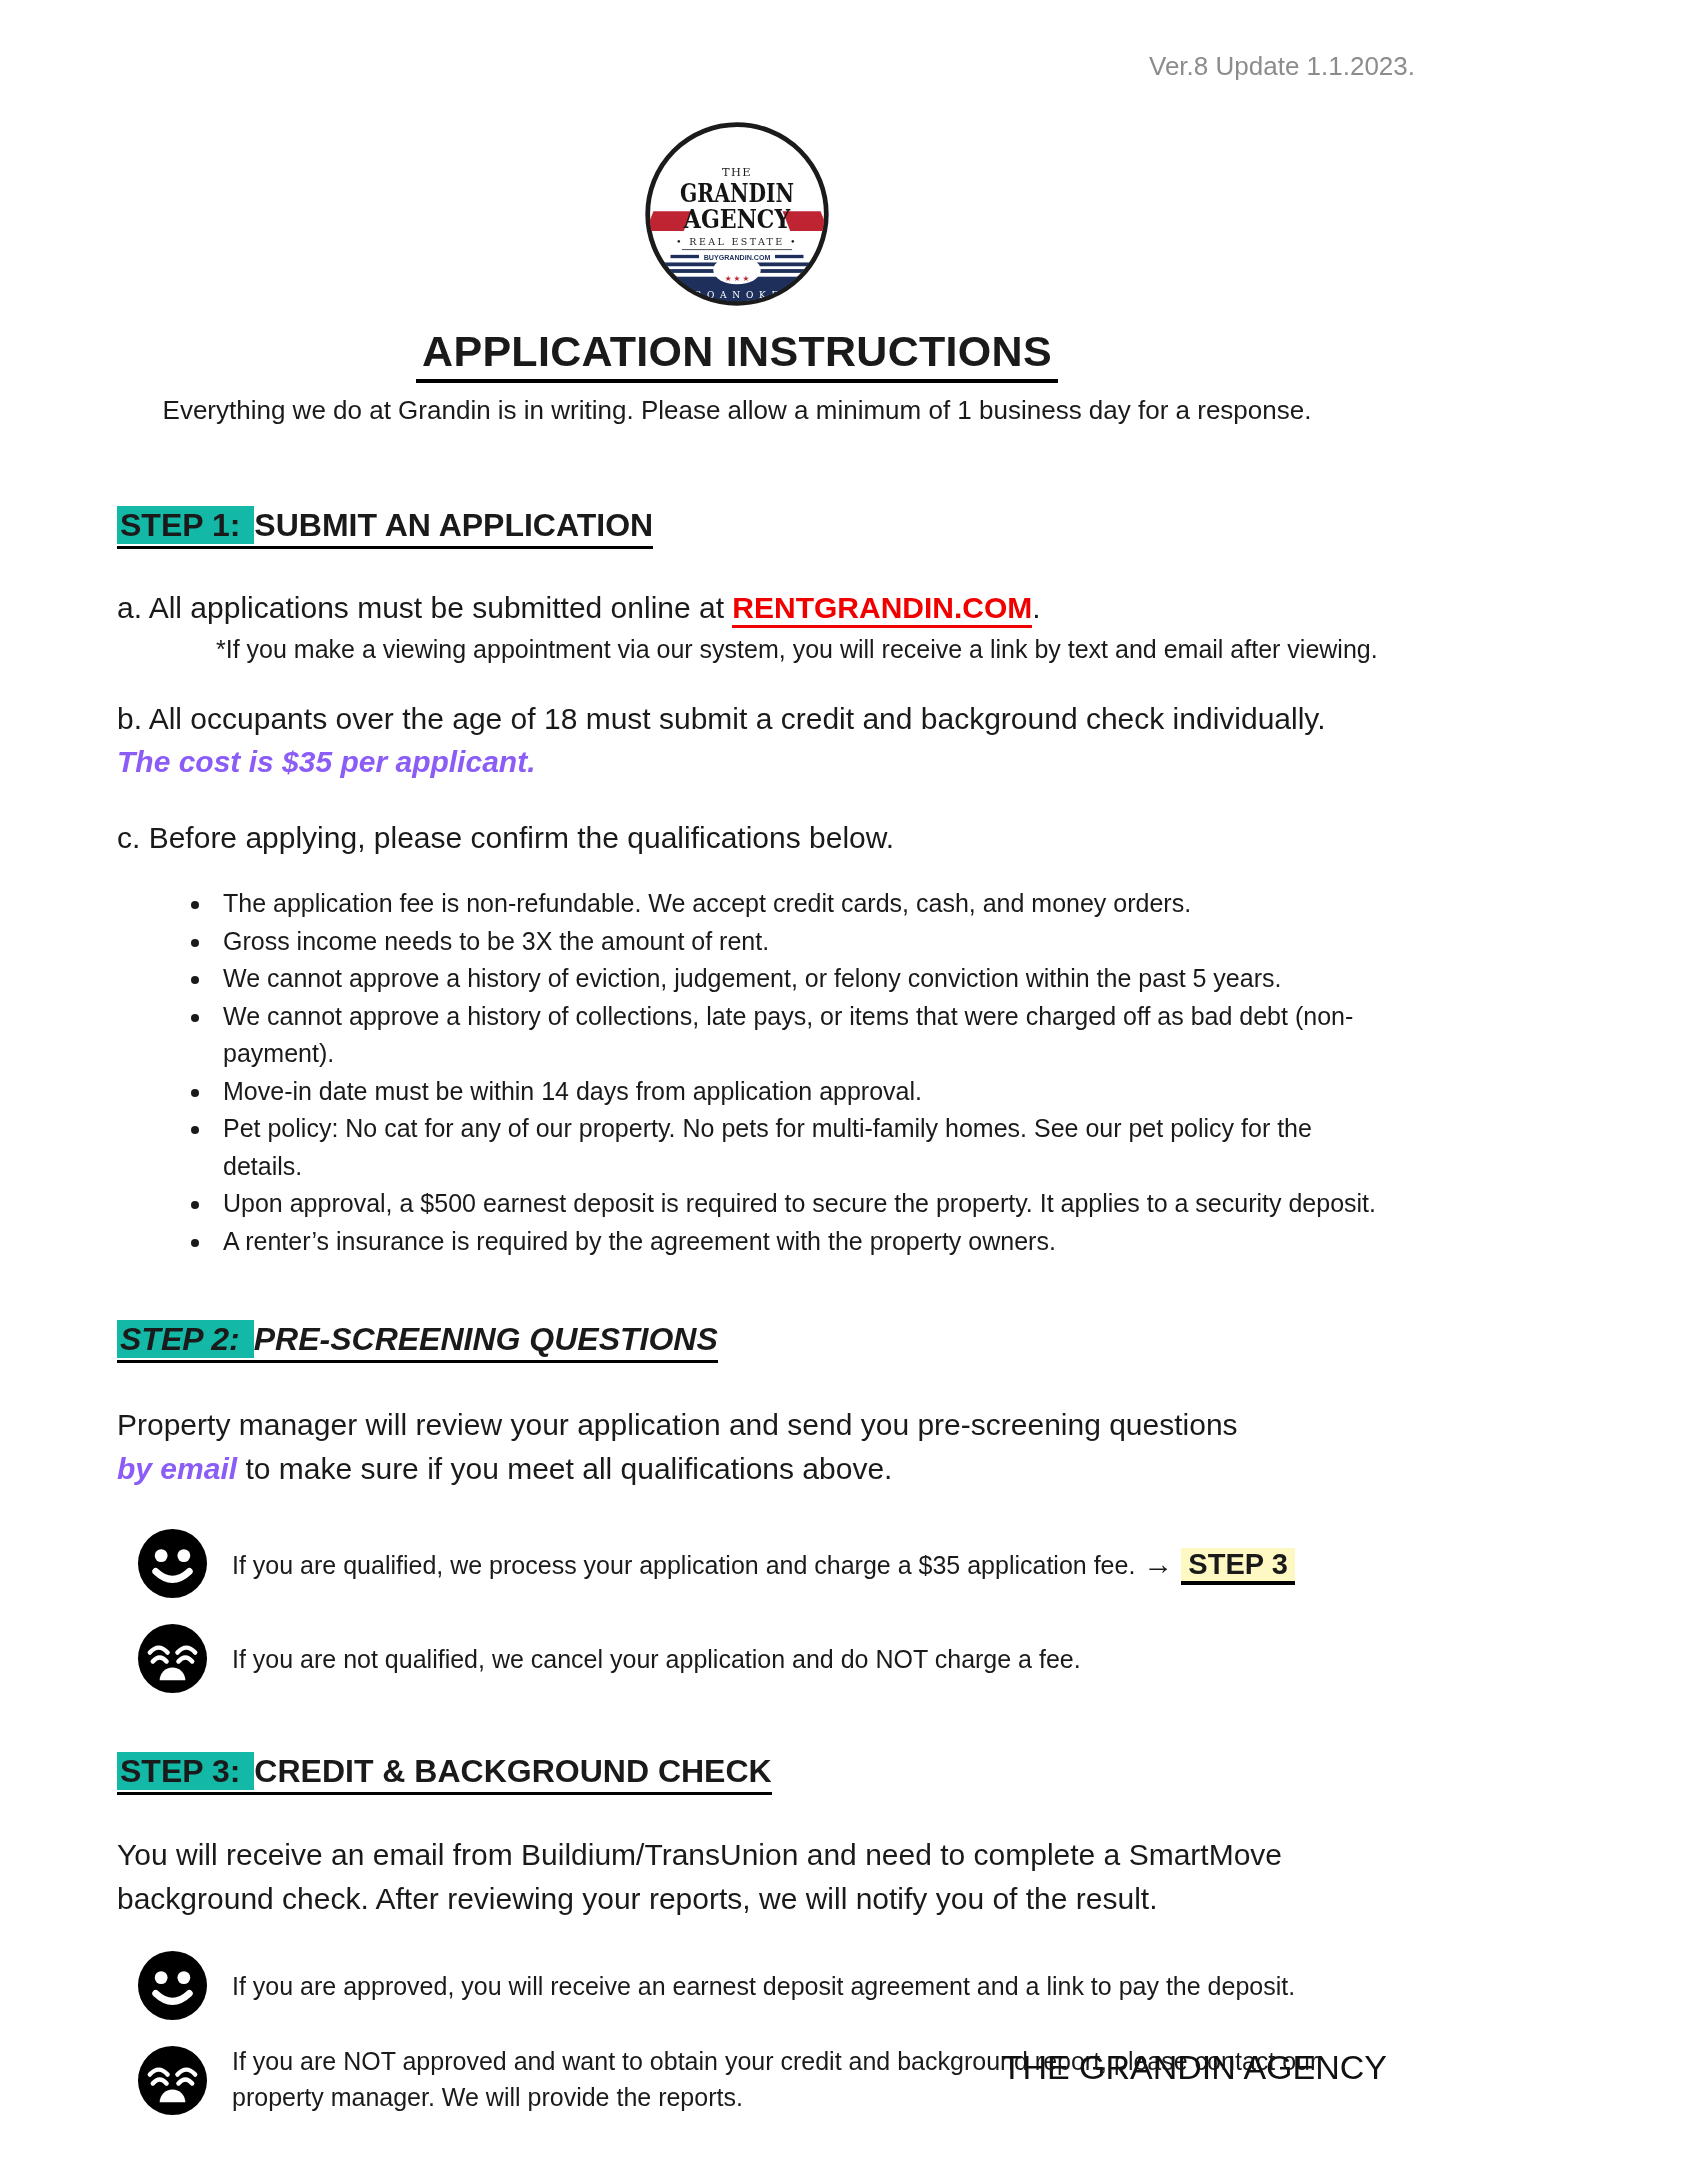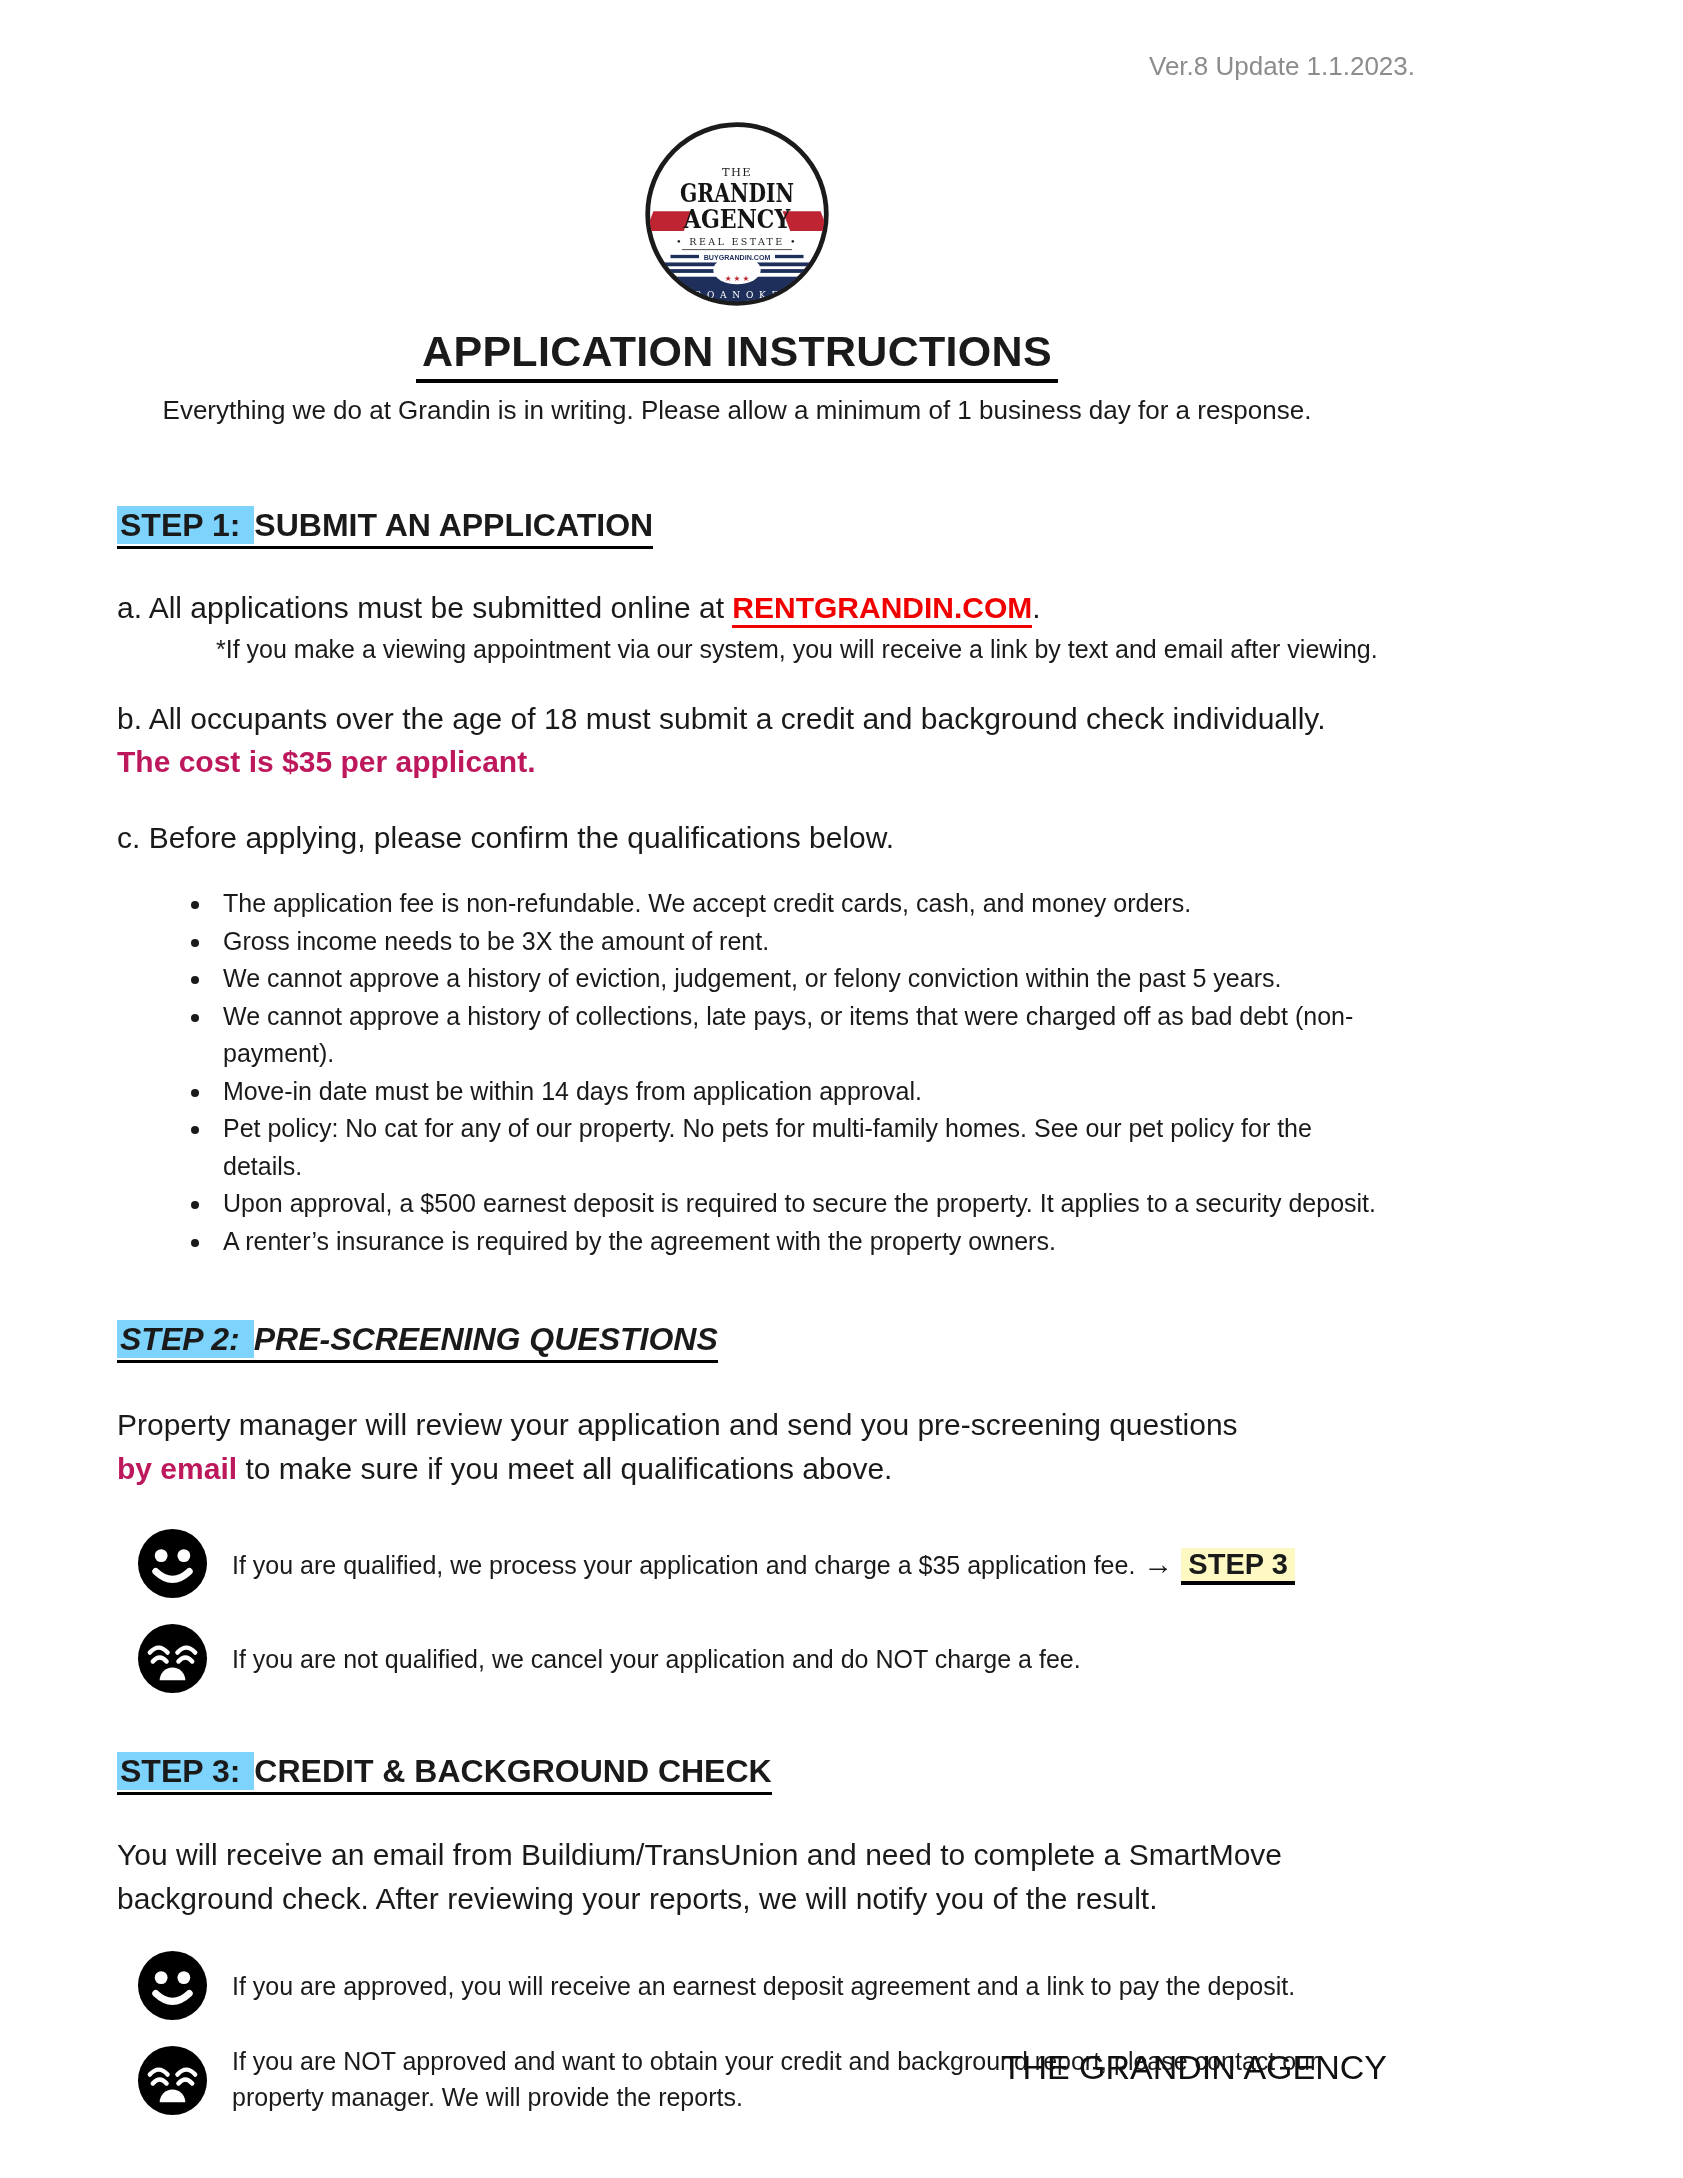--- a/index.html
+++ b/index.html
@@ -13,31 +13,31 @@
 
   .title-wrap { text-align:center; margin-top:18px; }
   .title-text { display:inline-block; font-size:43px; font-weight:bold; letter-spacing:0.3px;
                 border-bottom:4px solid #000; padding:0 6px 3px; }
   .subtitle { text-align:center; font-size:26px; margin-top:12px; }
 
   .content { padding:0 89px 0 117px; }
 
   .step-heading { margin:0; font-size:32px; font-weight:bold; }
   .heading-underline { display:inline-block; border-bottom:3px solid #000; padding-bottom:2px; }
-  .hl { background:#7dd3fc; padding:1px 14px 1px 3px; }
+  .hl { background:#14b8a6; padding:1px 14px 1px 3px; }
   .h-step1 { margin-top:81px; }
   .h-step2 { margin-top:61px;font-style:italic; }
   .h-step3 { margin-top:59px; }
 
   .line-a { font-size:30px; margin-top:42px; }
   .link-red { color:#f10000; font-weight:bold; border-bottom:3px solid #f10000; padding-bottom:1px; cursor:pointer; }
   .note { font-size:25px; margin-top:10px; padding-left:99px; }
 
   .line-b { font-size:30px; margin-top:34px; line-height:1.42; }
-  .red-bold { color:#be185d; font-weight:bold; }
+  .red-bold { color:#8b5cf6; font-weight:bold;font-style:italic; }
   .line-c { font-size:30px; margin-top:38px; }
 
   ul.qualifications { margin:30px 0 0; padding-left:96px; list-style:disc; }
   ul.qualifications li { font-size:25px; line-height:1.5; padding-left:10px; }
 
   .intro { font-size:30px; margin-top:40px; line-height:1.45; }
   .intro3 { font-size:30px; margin-top:38px; line-height:1.45; max-width:1475px; }
 
   .emoji-row { display:flex; align-items:center; gap:24px; margin-left:20px; font-size:25px; }
   .r1 { margin-top:38px; } .r2 { margin-top:24px; } .r3 { margin-top:30px; } .r4 { margin-top:22px; align-items:flex-end; }

